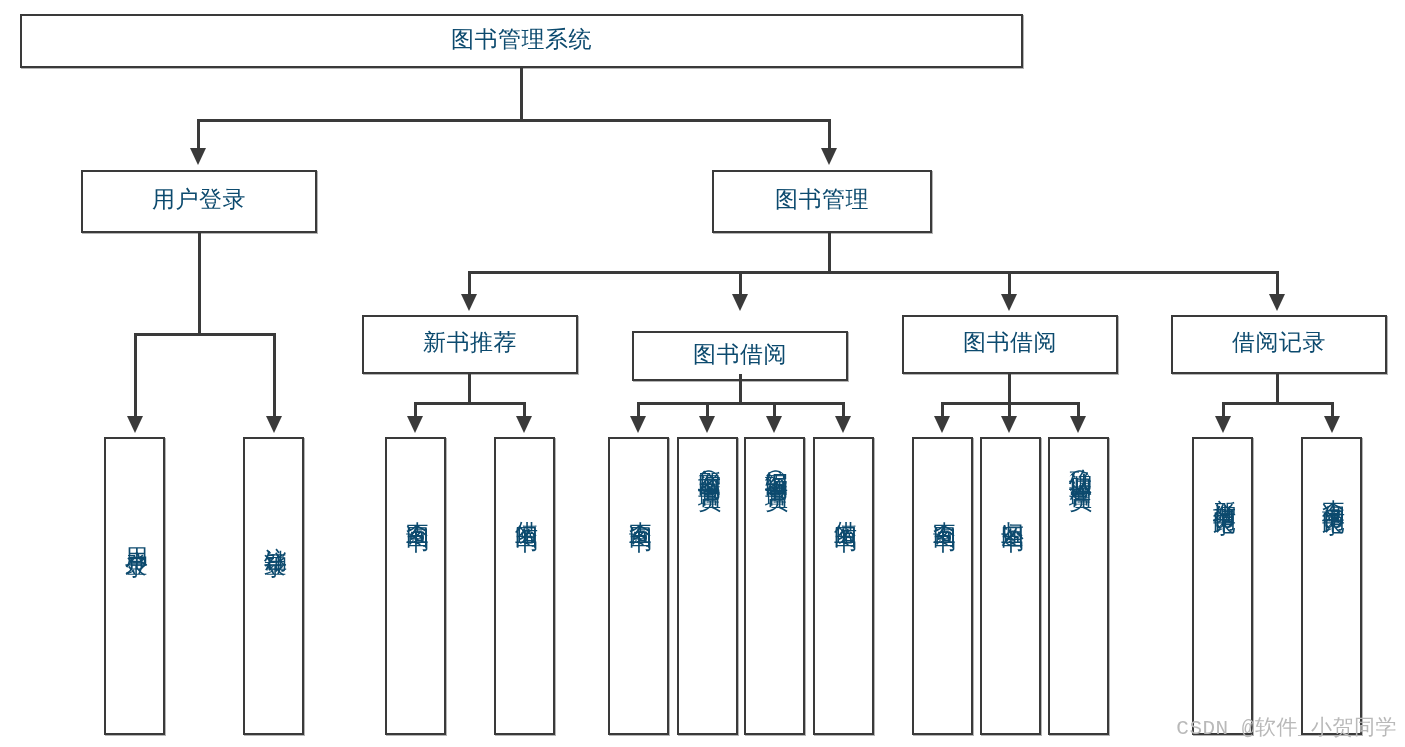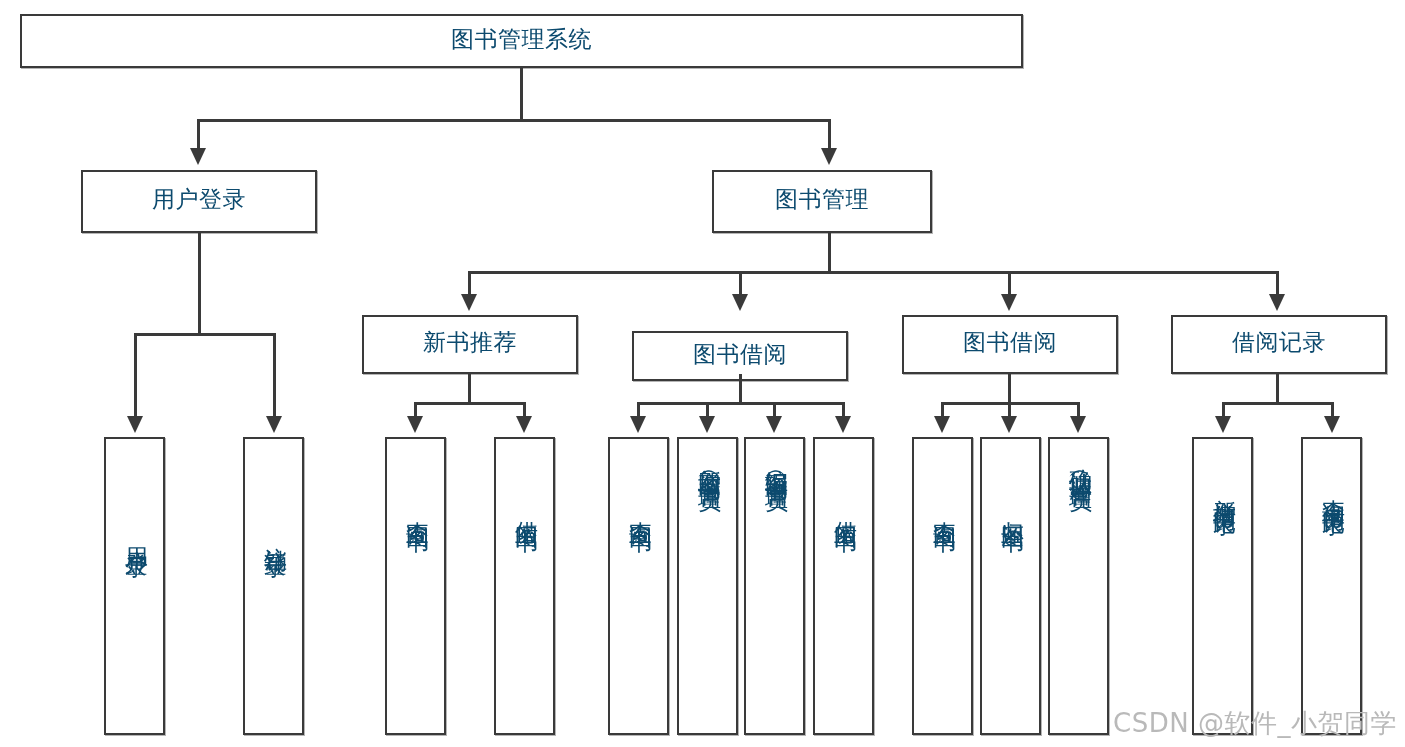--- a/index.html
+++ b/index.html
@@ -67,25 +67,26 @@
     width: 0;
     height: 0;
     border-left: 8px solid transparent;
     border-right: 8px solid transparent;
     border-top: 17px solid #3a3a3a;
   }
   #watermark {
     position: absolute;
     right: 8px;
     bottom: 6px;
-    font-size: 26px;
+    font-size: 21px;
     color: #b9b9b9;
     letter-spacing: 0.5px;
     white-space: nowrap;
     pointer-events: none;
+    font-family: Liberation Mono, monospace;
   }
 </style>
 </head>
 <body>
 
 <div id="canvas">
 
   <div class="node" style="left:20px; top:14px; width:1003px; height:54px;">
     <span class="label">图书管理系统</span>
   </div>

